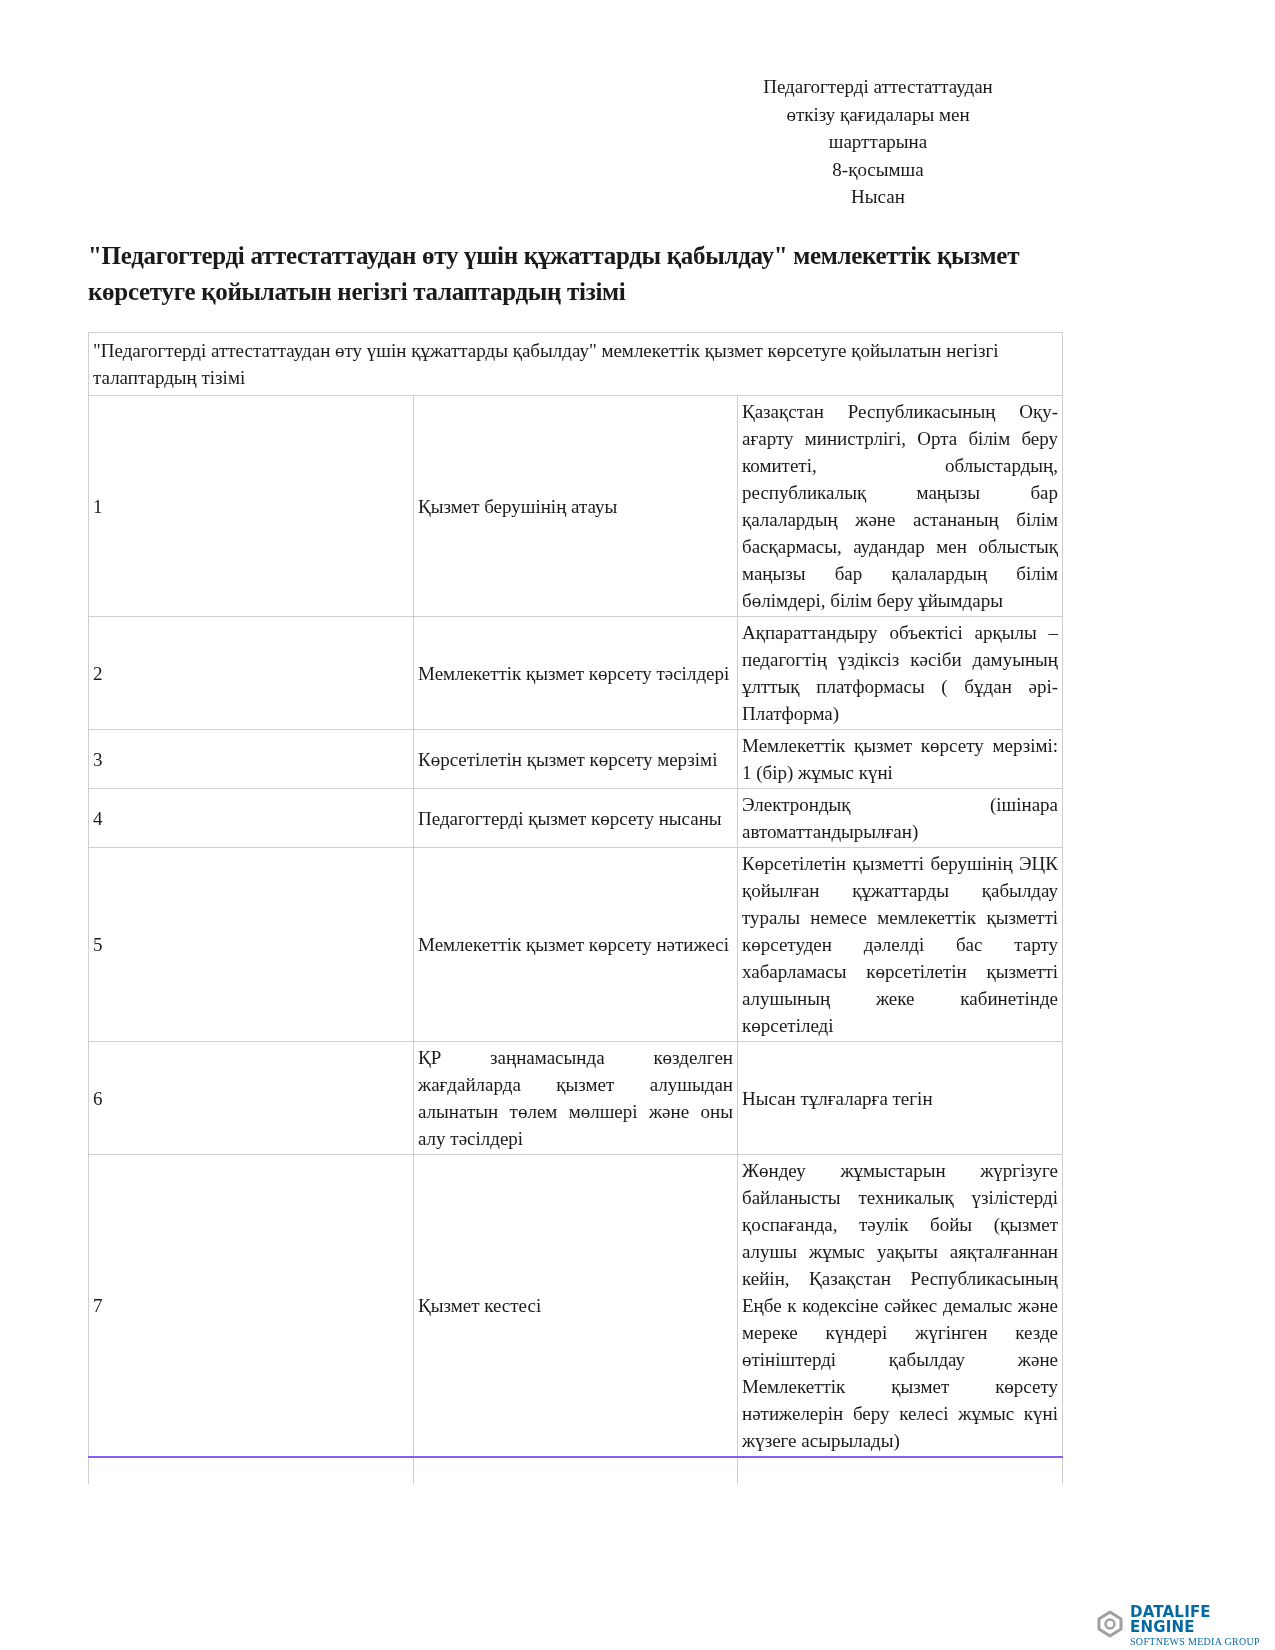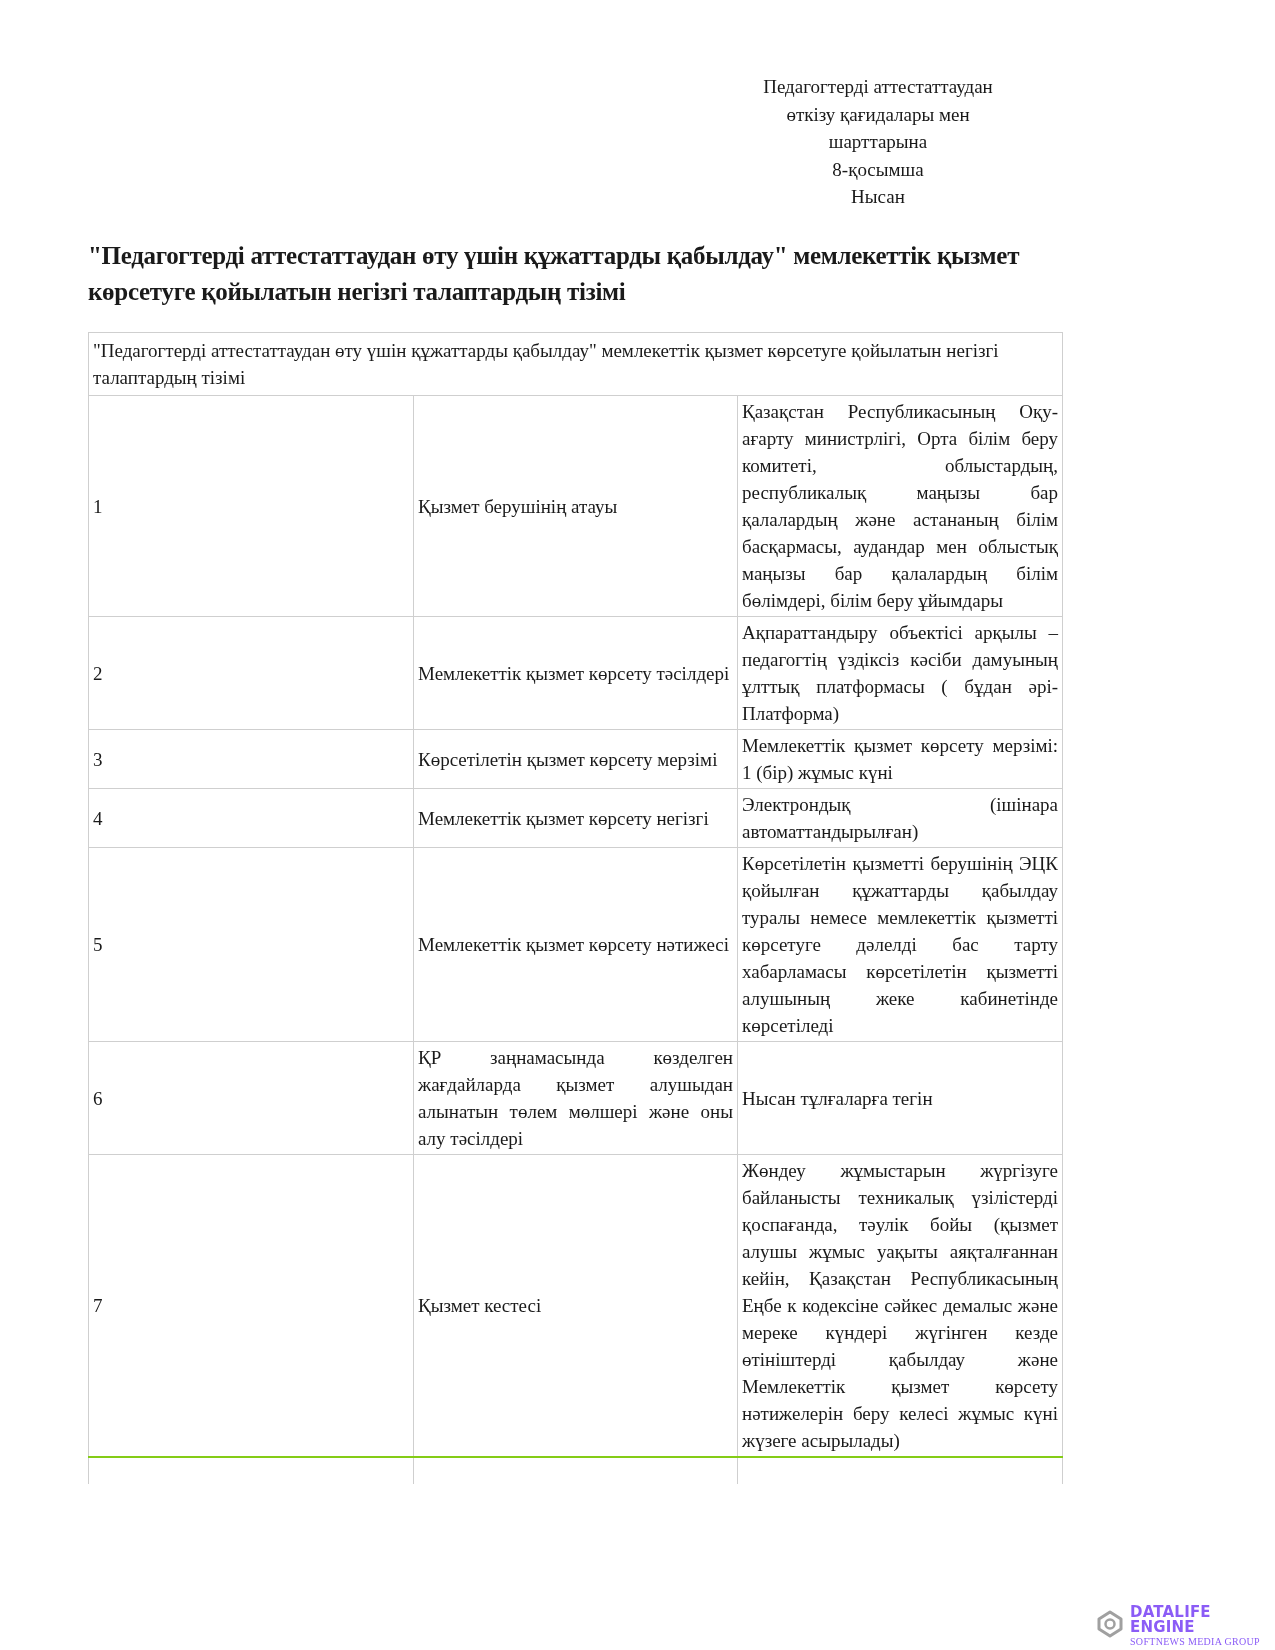--- a/index.html
+++ b/index.html
@@ -11,24 +11,24 @@
   .doc-title { position:absolute; left:88px; top:238px; width:1000px; margin:0;
                font-size:25px; font-weight:bold; line-height:36px; letter-spacing:-0.3px; }
   .req-table { position:absolute; left:88px; top:332px; width:974px; border-collapse:collapse;
                font-size:19px; line-height:27px; table-layout:fixed; }
   .req-table td { border:1px solid #cfcfcf; padding:2px 4px 2px 4px; vertical-align:middle; }
   .req-table td.cap { padding:4px 4px 4px 4px; text-align:left; }
   .req-table col.c1 { width:325px; }
   .req-table col.c2 { width:324px; }
   .req-table col.c3 { width:325px; }
   .req-table td.name, .req-table td.val { text-align:justify; }
-  .req-table tr.row-7 td { border-bottom:2px solid #84cc16;font-family:Liberation Serif, serif; }
+  .req-table tr.row-7 td { border-bottom:2px solid #8b5cf6;font-family:Liberation Serif, serif; }
   .cutoff-row td { height:22px; border-bottom:none; }
   .table-clip { position:absolute; left:0; top:0; width:1275px; height:1575px; overflow:hidden; }
-  .watermark { position:absolute; left:1096px; top:1605px; display:flex; align-items:center; gap:6px; color:#8b5cf6; }
+  .watermark { position:absolute; left:1096px; top:1605px; display:flex; align-items:center; gap:6px; color:#0369a1; }
   .wm-text { display:flex; flex-direction:column; line-height:1; }
   .wm-brand { font-family:"DejaVu Sans","Liberation Sans",sans-serif; font-weight:bold; font-size:15px; letter-spacing:0.2px; }
   .wm-sub { font-family:Liberation Serif, serif; font-size:10px; margin-top:2px; letter-spacing:0.3px; }
 </style>
 </head>
 <body>
 
 <div class="header-block">
   <div>Педагогтерді аттестаттаудан</div>
   <div>өткізу қағидалары мен</div>
@@ -60,27 +60,27 @@
       <td class="name">Мемлекеттік қызмет көрсету тәсілдері</td>
       <td class="val">Ақпараттандыру объектісі арқылы – педагогтің үздіксіз кәсіби дамуының ұлттық платформасы ( бұдан әрі-Платформа)</td>
     </tr>
     <tr class="row-3">
       <td class="num">3</td>
       <td class="name">Көрсетілетін қызмет көрсету мерзімі</td>
       <td class="val">Мемлекеттік қызмет көрсету мерзімі: 1 (бір) жұмыс күні</td>
     </tr>
     <tr class="row-4">
       <td class="num">4</td>
-      <td class="name">Мемлекеттік қызмет көрсету негізгі</td>
+      <td class="name">Педагогтерді қызмет көрсету нысаны</td>
       <td class="val">Электрондық (ішінара автоматтандырылған)</td>
     </tr>
     <tr class="row-5">
       <td class="num">5</td>
       <td class="name">Мемлекеттік қызмет көрсету нәтижесі</td>
-      <td class="val">Көрсетілетін қызметті берушінің ЭЦК қойылған құжаттарды қабылдау туралы немесе мемлекеттік қызметті көрсетуге дәлелді бас тарту хабарламасы көрсетілетін қызметті алушының жеке кабинетінде көрсетіледі</td>
+      <td class="val">Көрсетілетін қызметті берушінің ЭЦК қойылған құжаттарды қабылдау туралы немесе мемлекеттік қызметті көрсетуден дәлелді бас тарту хабарламасы көрсетілетін қызметті алушының жеке кабинетінде көрсетіледі</td>
     </tr>
     <tr class="row-6">
       <td class="num">6</td>
       <td class="name">ҚР заңнамасында көзделген жағдайларда қызмет алушыдан алынатын төлем мөлшері және оны алу тәсілдері</td>
       <td class="val">Нысан тұлғаларға тегін</td>
     </tr>
     <tr class="row-7">
       <td class="num">7</td>
       <td class="name">Қызмет кестесі</td>
       <td class="val">Жөндеу жұмыстарын жүргізуге байланысты техникалық үзілістерді қоспағанда, тәулік бойы (қызмет алушы жұмыс уақыты аяқталғаннан кейін, Қазақстан Республикасының Еңбе к кодексіне сәйкес демалыс және мереке күндері жүгінген кезде өтініштерді қабылдау және Мемлекеттік қызмет көрсету нәтижелерін беру келесі жұмыс күні жүзеге асырылады)</td>

